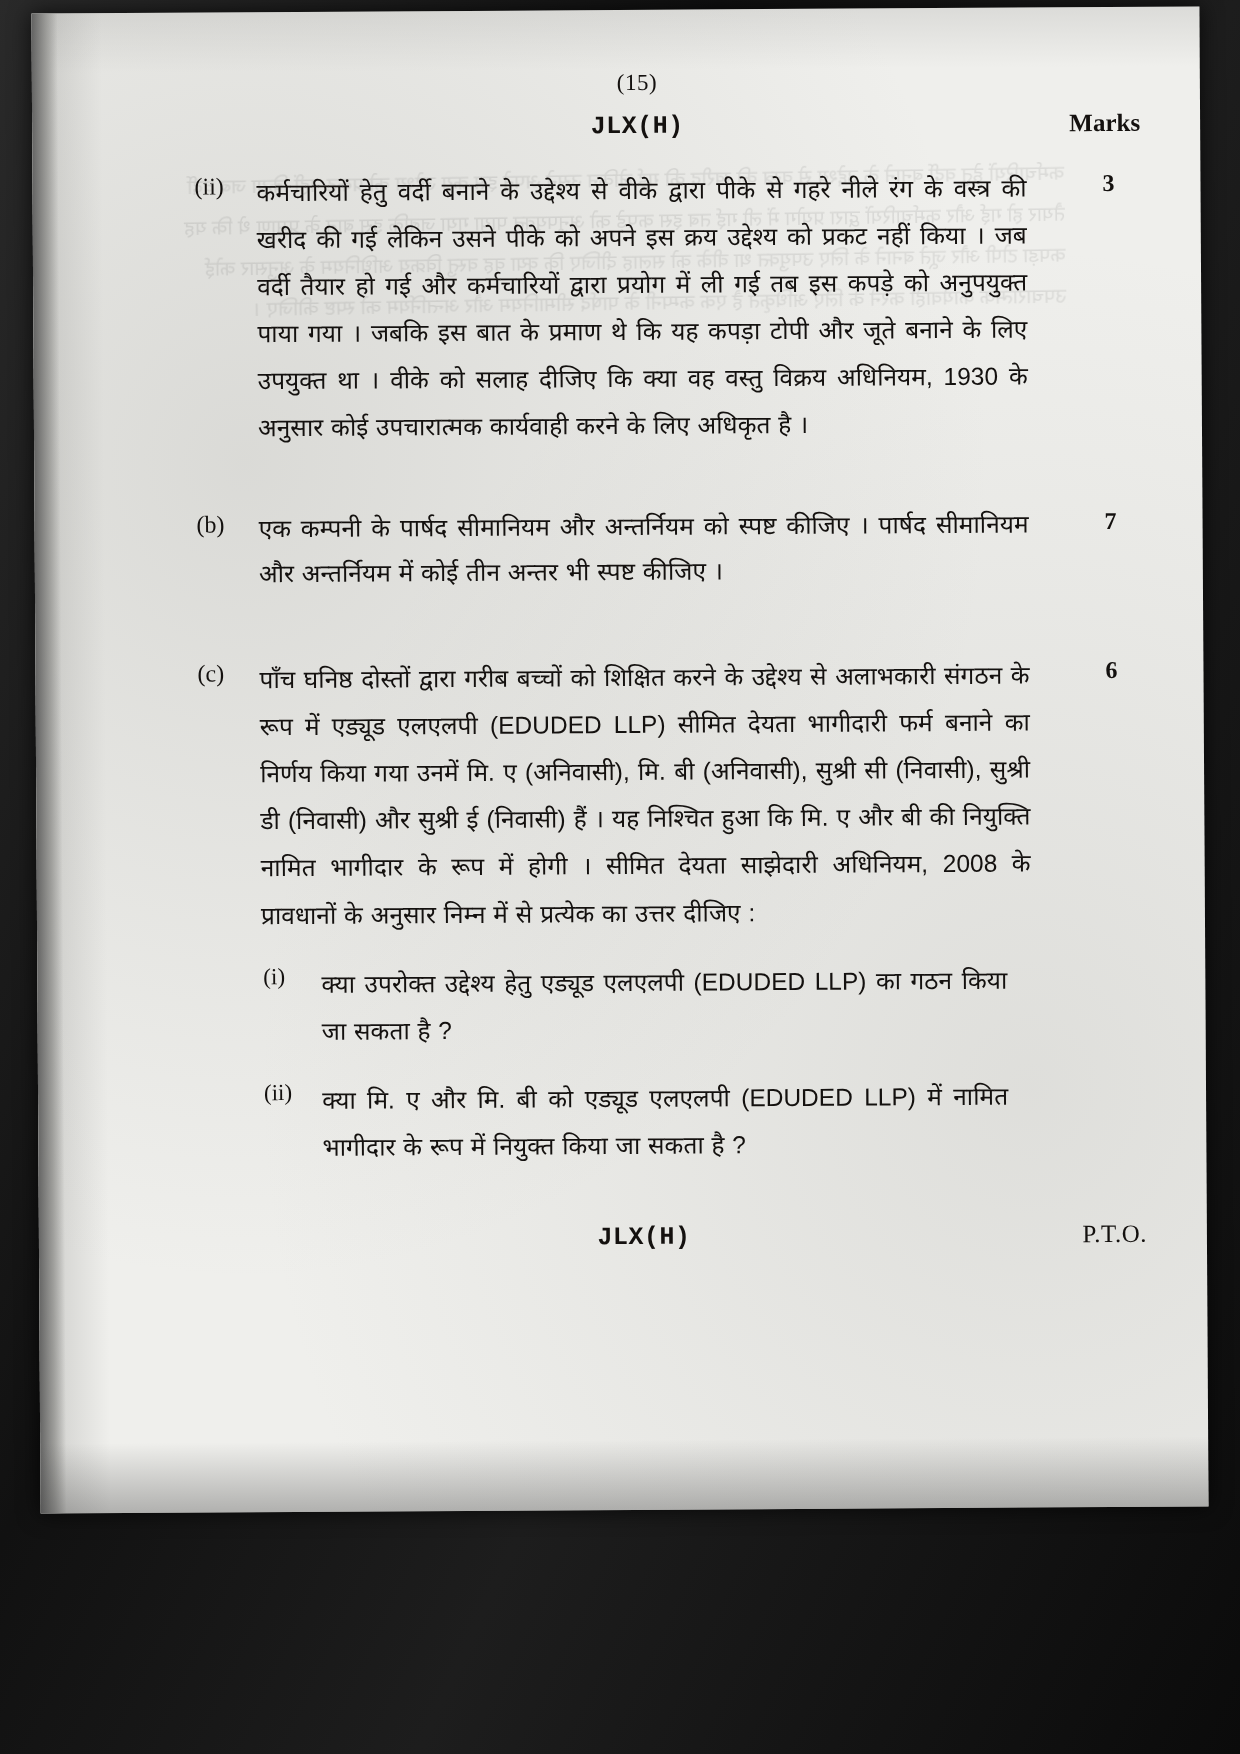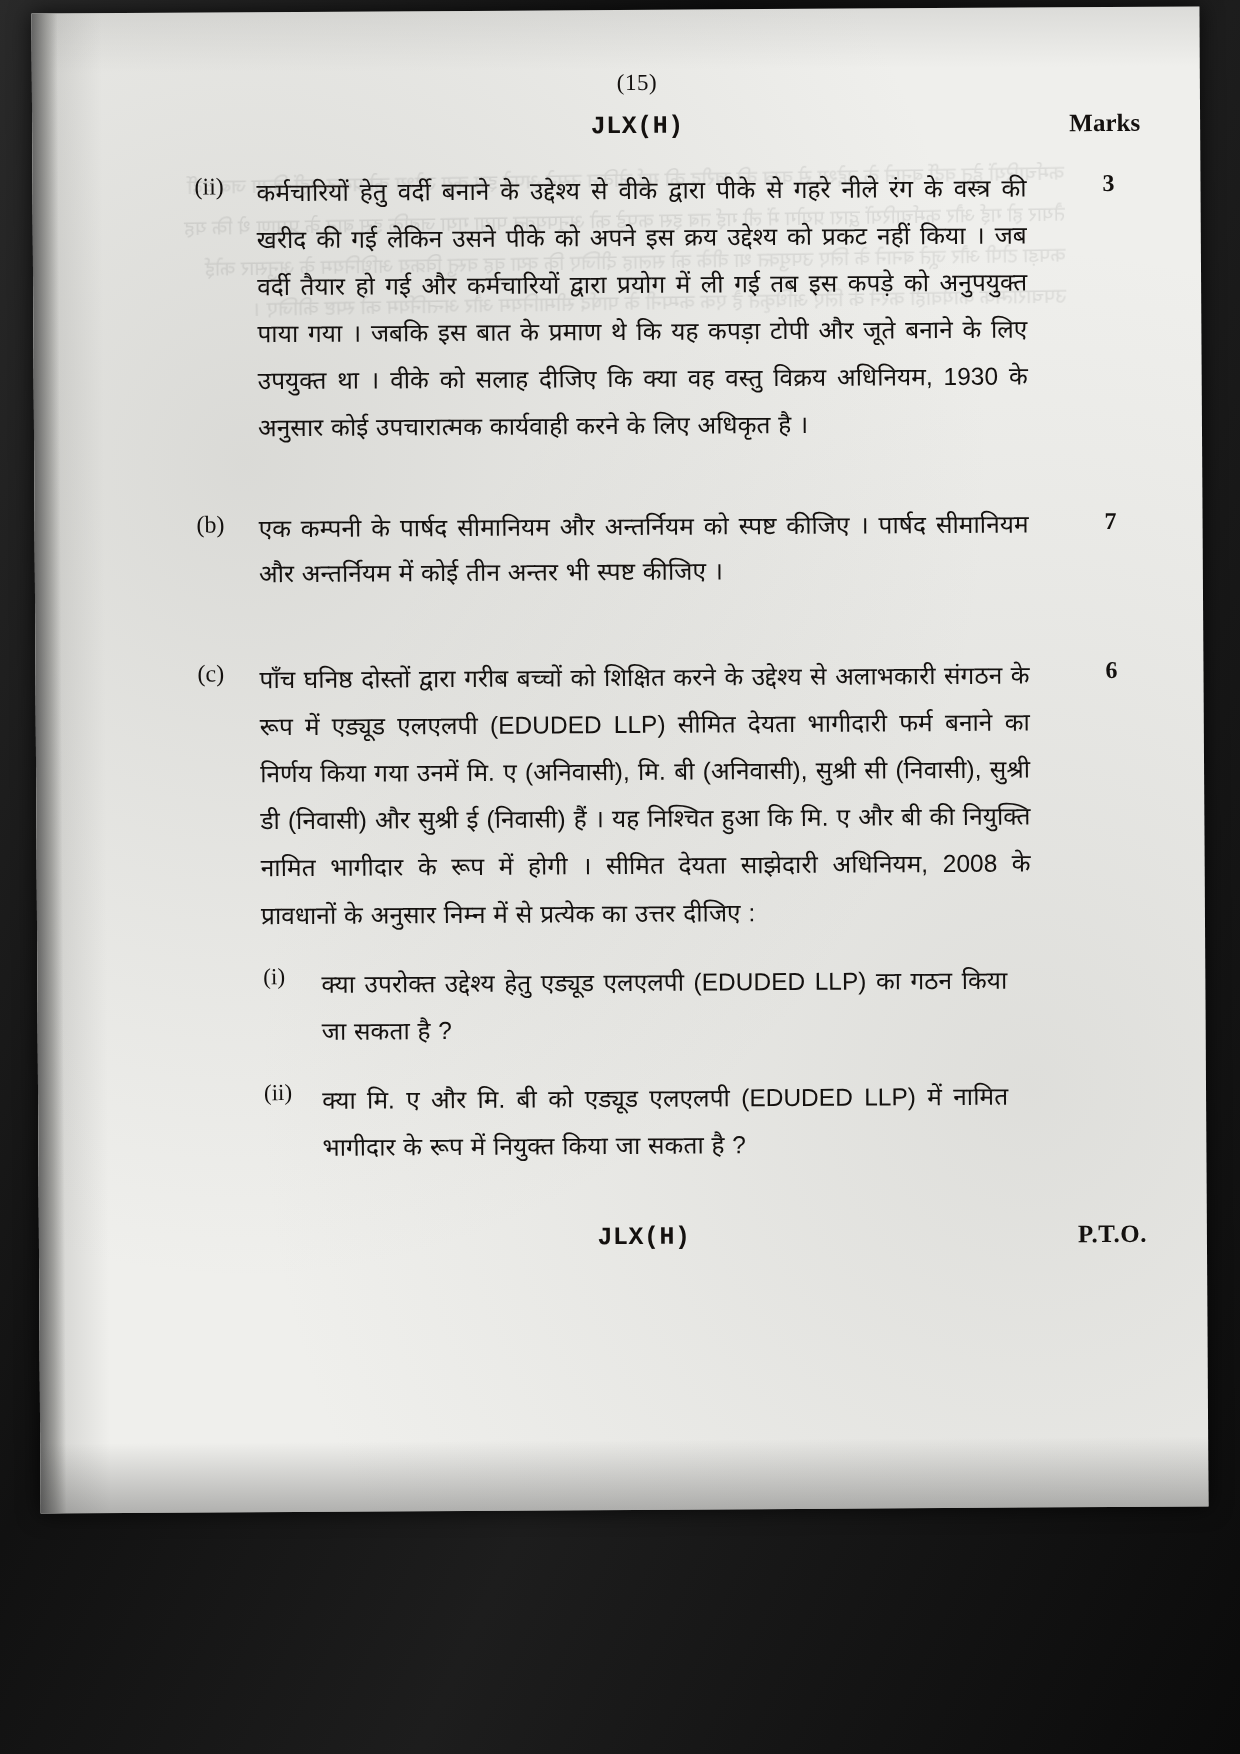--- a/index.html
+++ b/index.html
@@ -155,21 +155,21 @@
     justify-content: center;
     position: relative;
     margin-top: 54px;
     margin-left: -30px;
   }
   .footer .code { font-size: 25px; }
   .pto {
     position: absolute;
     right: -18px;
     font-size: 25px;
-    font-weight: bold;
+    font-weight: normal;
     letter-spacing: .5px;
   }
 
   
   .ghost {
     position: absolute;
     inset: 0;
     pointer-events: none;
     opacity: 0.10;
     filter: blur(0.6px);

